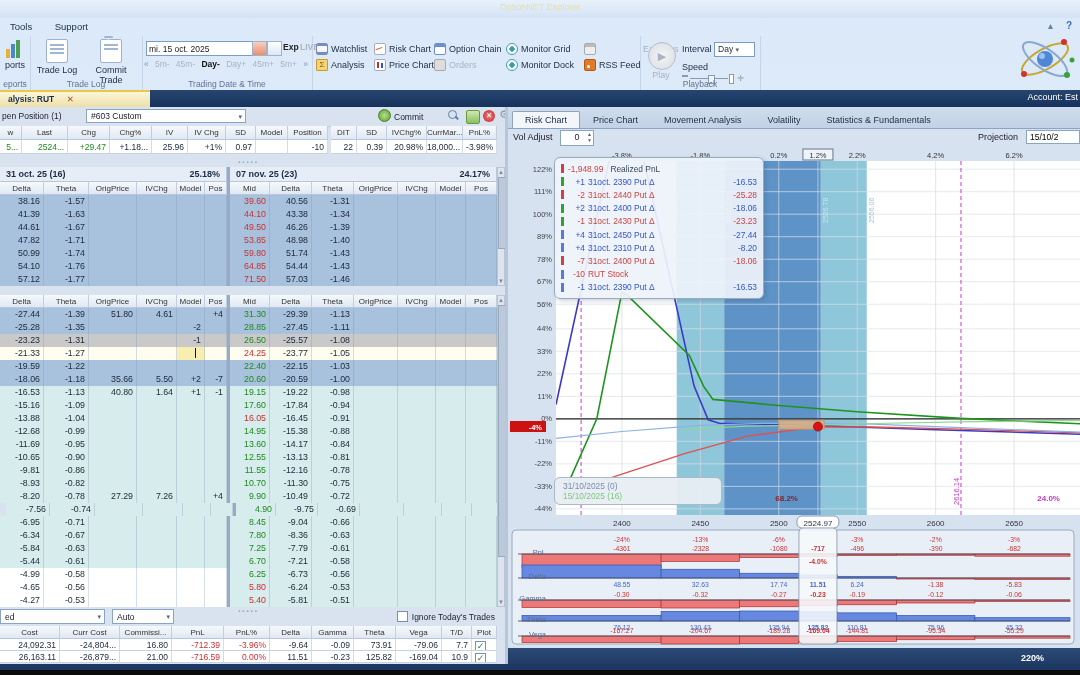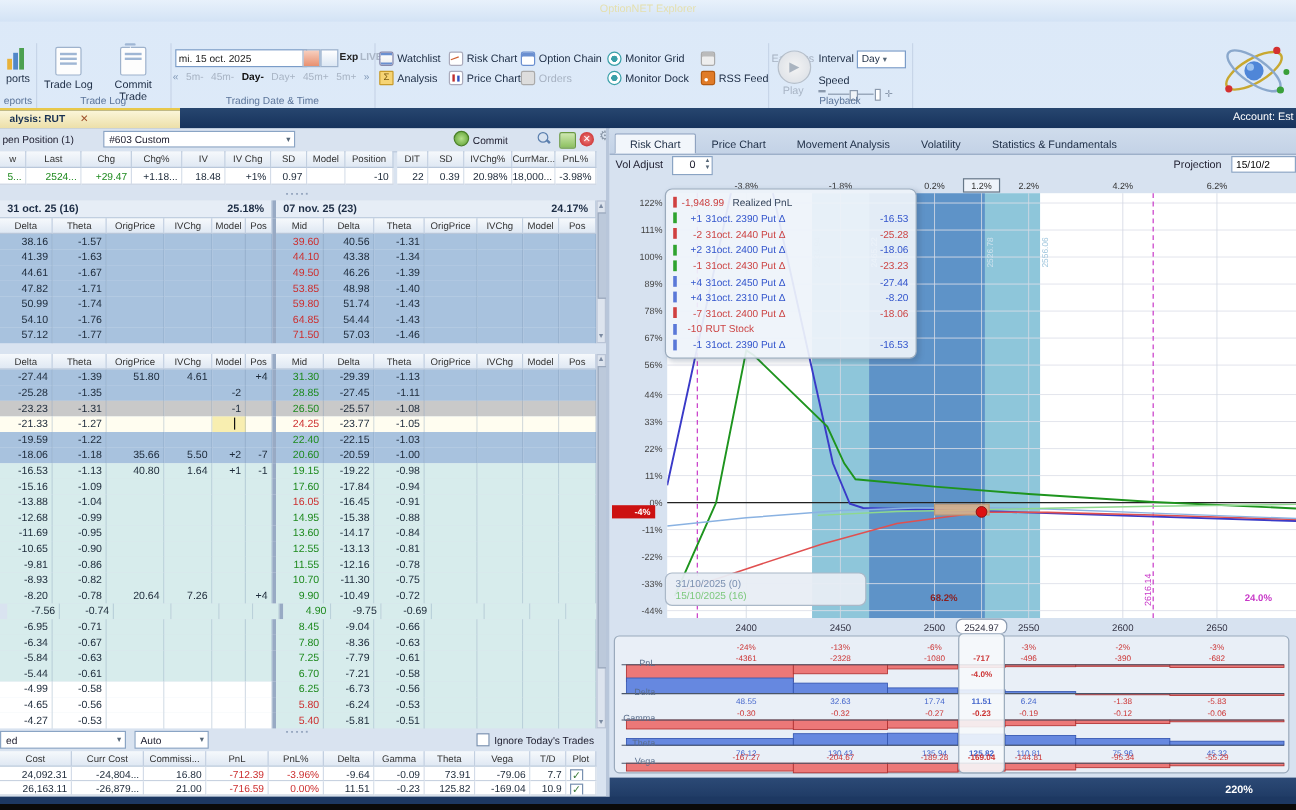--- a/index.html
+++ b/index.html
@@ -121,20 +121,28 @@
 </style>
 </head>
 <body>
 
 <div id="app">
 
   <div class="abs" id="titlebar">
     <span>OptionNET Explorer</span>
   </div>
 
+  <div class="abs" id="menubar">
+    <span class="menuitem">Tools</span>
+    <span class="menuitem">Support</span>
+    <span id="winbtns">
+      <span>▴</span>
+      <span class="helpglyph">?</span>
+    </span>
+  </div>
 
   <div class="rgroup" id="grp-reports" style="left:0;width:30px;">
     <div class="repbars">
         <i style="height:9px"></i>
         <i style="height:14px;background:#4f86c8"></i>
         <i style="height:18px;background:#4ca050"></i>
       </div>
     <div style="text-align:center;font-size:9px;color:#1c2c44;">ports</div>
     <div class="rcaption">eports</div>
   </div>
@@ -281,21 +289,21 @@
         <div class="hcell" style="width: 30px; height: 14px; line-height: 14px;">SD</div>
         <div class="hcell" style="width: 40px; height: 14px; line-height: 14px;">IVChg%</div>
         <div class="hcell" style="width: 36px; height: 14px; line-height: 14px;">CurrMar...</div>
         <div class="hcell" style="width: 34px; height: 14px; line-height: 14px;">PnL%</div>
       </div>
     <div id="sumvalues" class="row abs" style="left:0;top:33px;">
         <div class="vcell cgrn" style="width: 22px; height: 14px; line-height: 14px;">5...</div>
         <div class="vcell cgrn" style="width: 46px; height: 14px; line-height: 14px;">2524...</div>
         <div class="vcell cgrn" style="width: 42px; height: 14px; line-height: 14px;">+29.47</div>
         <div class="vcell cdk" style="width: 42px; height: 14px; line-height: 14px;">+1.18...</div>
-        <div class="vcell cdk" style="width: 36px; height: 14px; line-height: 14px;">18.48</div>
+        <div class="vcell cdk" style="width: 36px; height: 14px; line-height: 14px;">25.96</div>
         <div class="vcell cdk" style="width: 38px; height: 14px; line-height: 14px;">+1%</div>
         <div class="vcell cdk" style="width: 30px; height: 14px; line-height: 14px;">0.97</div>
         <div class="vcell cdk" style="width: 32px; height: 14px; line-height: 14px;"></div>
         <div class="vcell cdk" style="width: 40px; height: 14px; line-height: 14px; margin-right: 3px;">-10</div>
         <div class="vcell cdk" style="width: 26px; height: 14px; line-height: 14px;">22</div>
         <div class="vcell cdk" style="width: 30px; height: 14px; line-height: 14px;">0.39</div>
         <div class="vcell cdk" style="width: 40px; height: 14px; line-height: 14px;">20.98%</div>
         <div class="vcell cdk" style="width: 36px; height: 14px; line-height: 14px;">18,000...</div>
         <div class="vcell cdk" style="width: 34px; height: 14px; line-height: 14px;">-3.98%</div>
       </div>
@@ -680,21 +688,21 @@
           <div class="cell cdk rt" style="width: 42px;">-11.30</div>
           <div class="cell cdk rt" style="width: 42px;">-0.75</div>
           <div class="cell cdk rt" style="width: 44px;"></div>
           <div class="cell cdk rt" style="width: 38px;"></div>
           <div class="cell cdk rt" style="width: 30px;"></div>
           <div class="cell cdk rt" style="width: 31px;"></div>
         </div>
         <div class="row abs" style="top: 383px; left: 0px;">
           <div class="cell cdk rt" style="width: 44px;">-8.20</div>
           <div class="cell cdk rt" style="width: 45px;">-0.78</div>
-          <div class="cell cdk rt" style="width: 48px;">20.64</div>
+          <div class="cell cdk rt" style="width: 48px;">27.29</div>
           <div class="cell cdk rt" style="width: 40px;">7.26</div>
           <div class="cell cdk rt" style="width: 28px;"></div>
           <div class="cell cdk rt" style="width: 22px;">+4</div>
           <div style="width: 3px; background: rgb(152, 170, 196);"></div>
           <div class="cell cgrn rt" style="width: 40px;">9.90</div>
           <div class="cell cdk rt" style="width: 42px;">-10.49</div>
           <div class="cell cdk rt" style="width: 42px;">-0.72</div>
           <div class="cell cdk rt" style="width: 44px;"></div>
           <div class="cell cdk rt" style="width: 38px;"></div>
           <div class="cell cdk rt" style="width: 30px;"></div>

